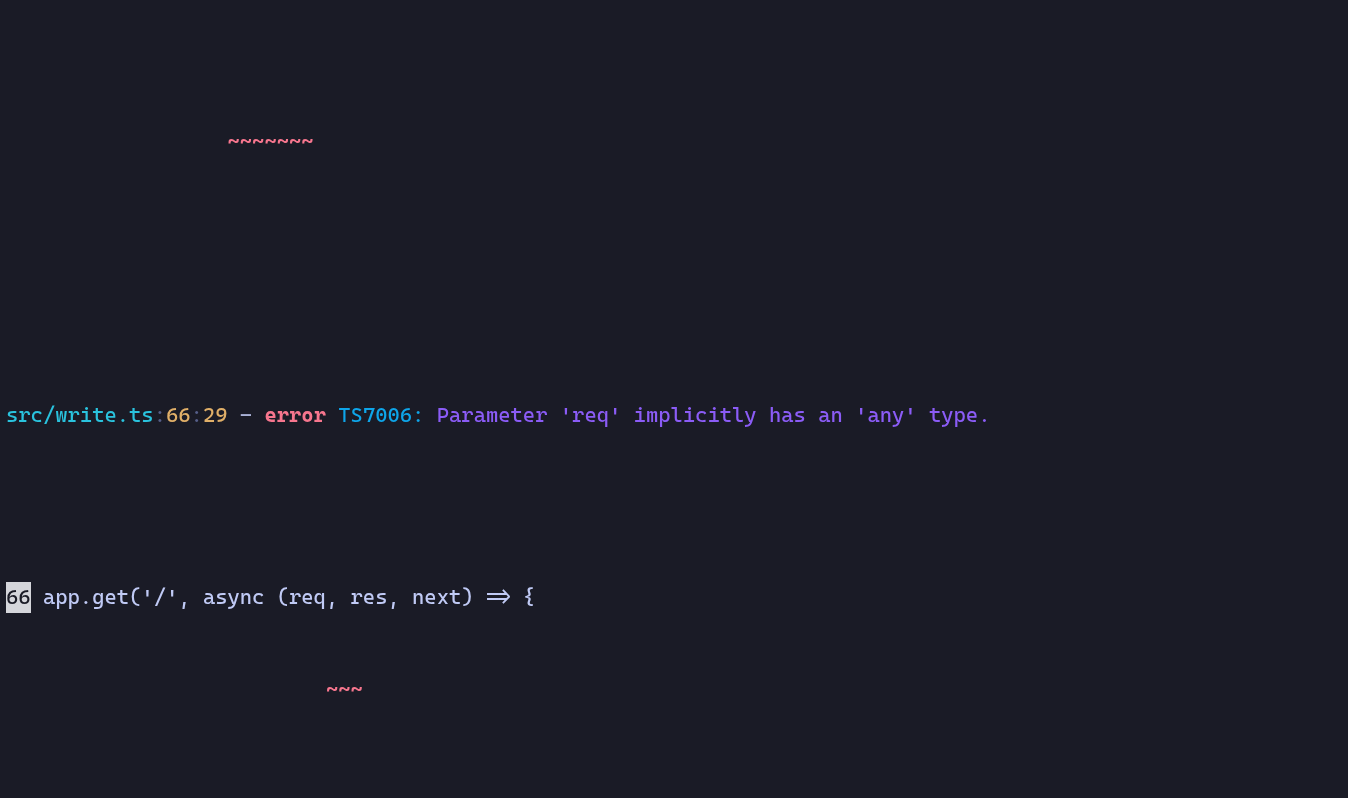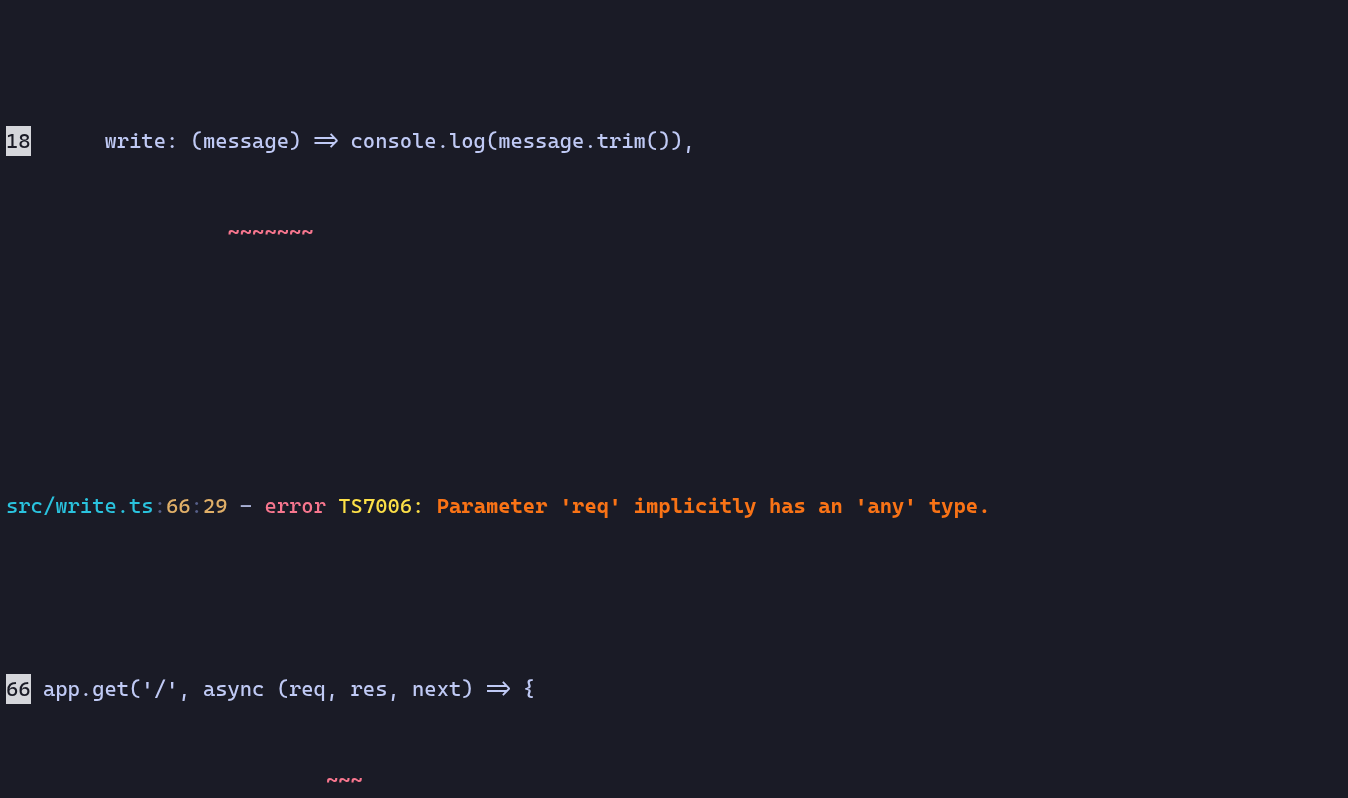--- a/index.html
+++ b/index.html
@@ -14,35 +14,34 @@
     overflow: hidden;
   }
   .terminal {
     padding: 4px 6px;
     white-space: pre;
   }
   .file   { color: #2ac3de; }   
   .dim    { color: #565f89; }   
   .ln     { color: #e0af68; }   
   .sep    { color: #a9b1d6; }   
-  .err    { color: #f7768e; font-weight: 400; }
-  .code   { color: #fde047; }
-  .msgb   { color: #f97316; font-weight: 700; }
+  .err    { color: #f7768e; font-weight: 700; }
+  .code   { color: #0ea5e9; }
+  .msgb   { color: #8b5cf6; font-weight: 400; }
   .gut    { background: #d5d6db; color: #1a1b26; display: inline-block; }
   .srcline{ color: #c0caf5; }
   .sq     { color: #f7768e; }   
   .blank  { height: 1.45em; }
 </style>
 </head>
 <body>
 
 <div class="terminal">
 
   
-  <div><span class="gut">18</span><span class="srcline">      write: (message) =&gt; console.log(message.trim()),</span></div>
   <div><span class="gut" style="visibility:hidden">18</span><span class="sq">                ~~~~~~~</span></div>
 
   <div class="blank"></div>
 
   
   <div><span class="file">src/write.ts</span><span class="dim">:</span><span class="ln">66</span><span class="dim">:</span><span class="ln">29</span><span class="sep"> - </span><span class="err">error</span><span> </span><span class="code"><span>TS7006</span>:</span><span> </span><span class="msgb">Parameter 'req' implicitly has an 'any' type.</span></div>
   <div class="blank"></div>
   <div><span class="gut">66</span><span class="srcline"> app.get('/', async (req, res, next) =&gt; {</span></div>
   <div><span class="gut" style="visibility:hidden">66</span><span class="sq">                        ~~~</span></div>
 

